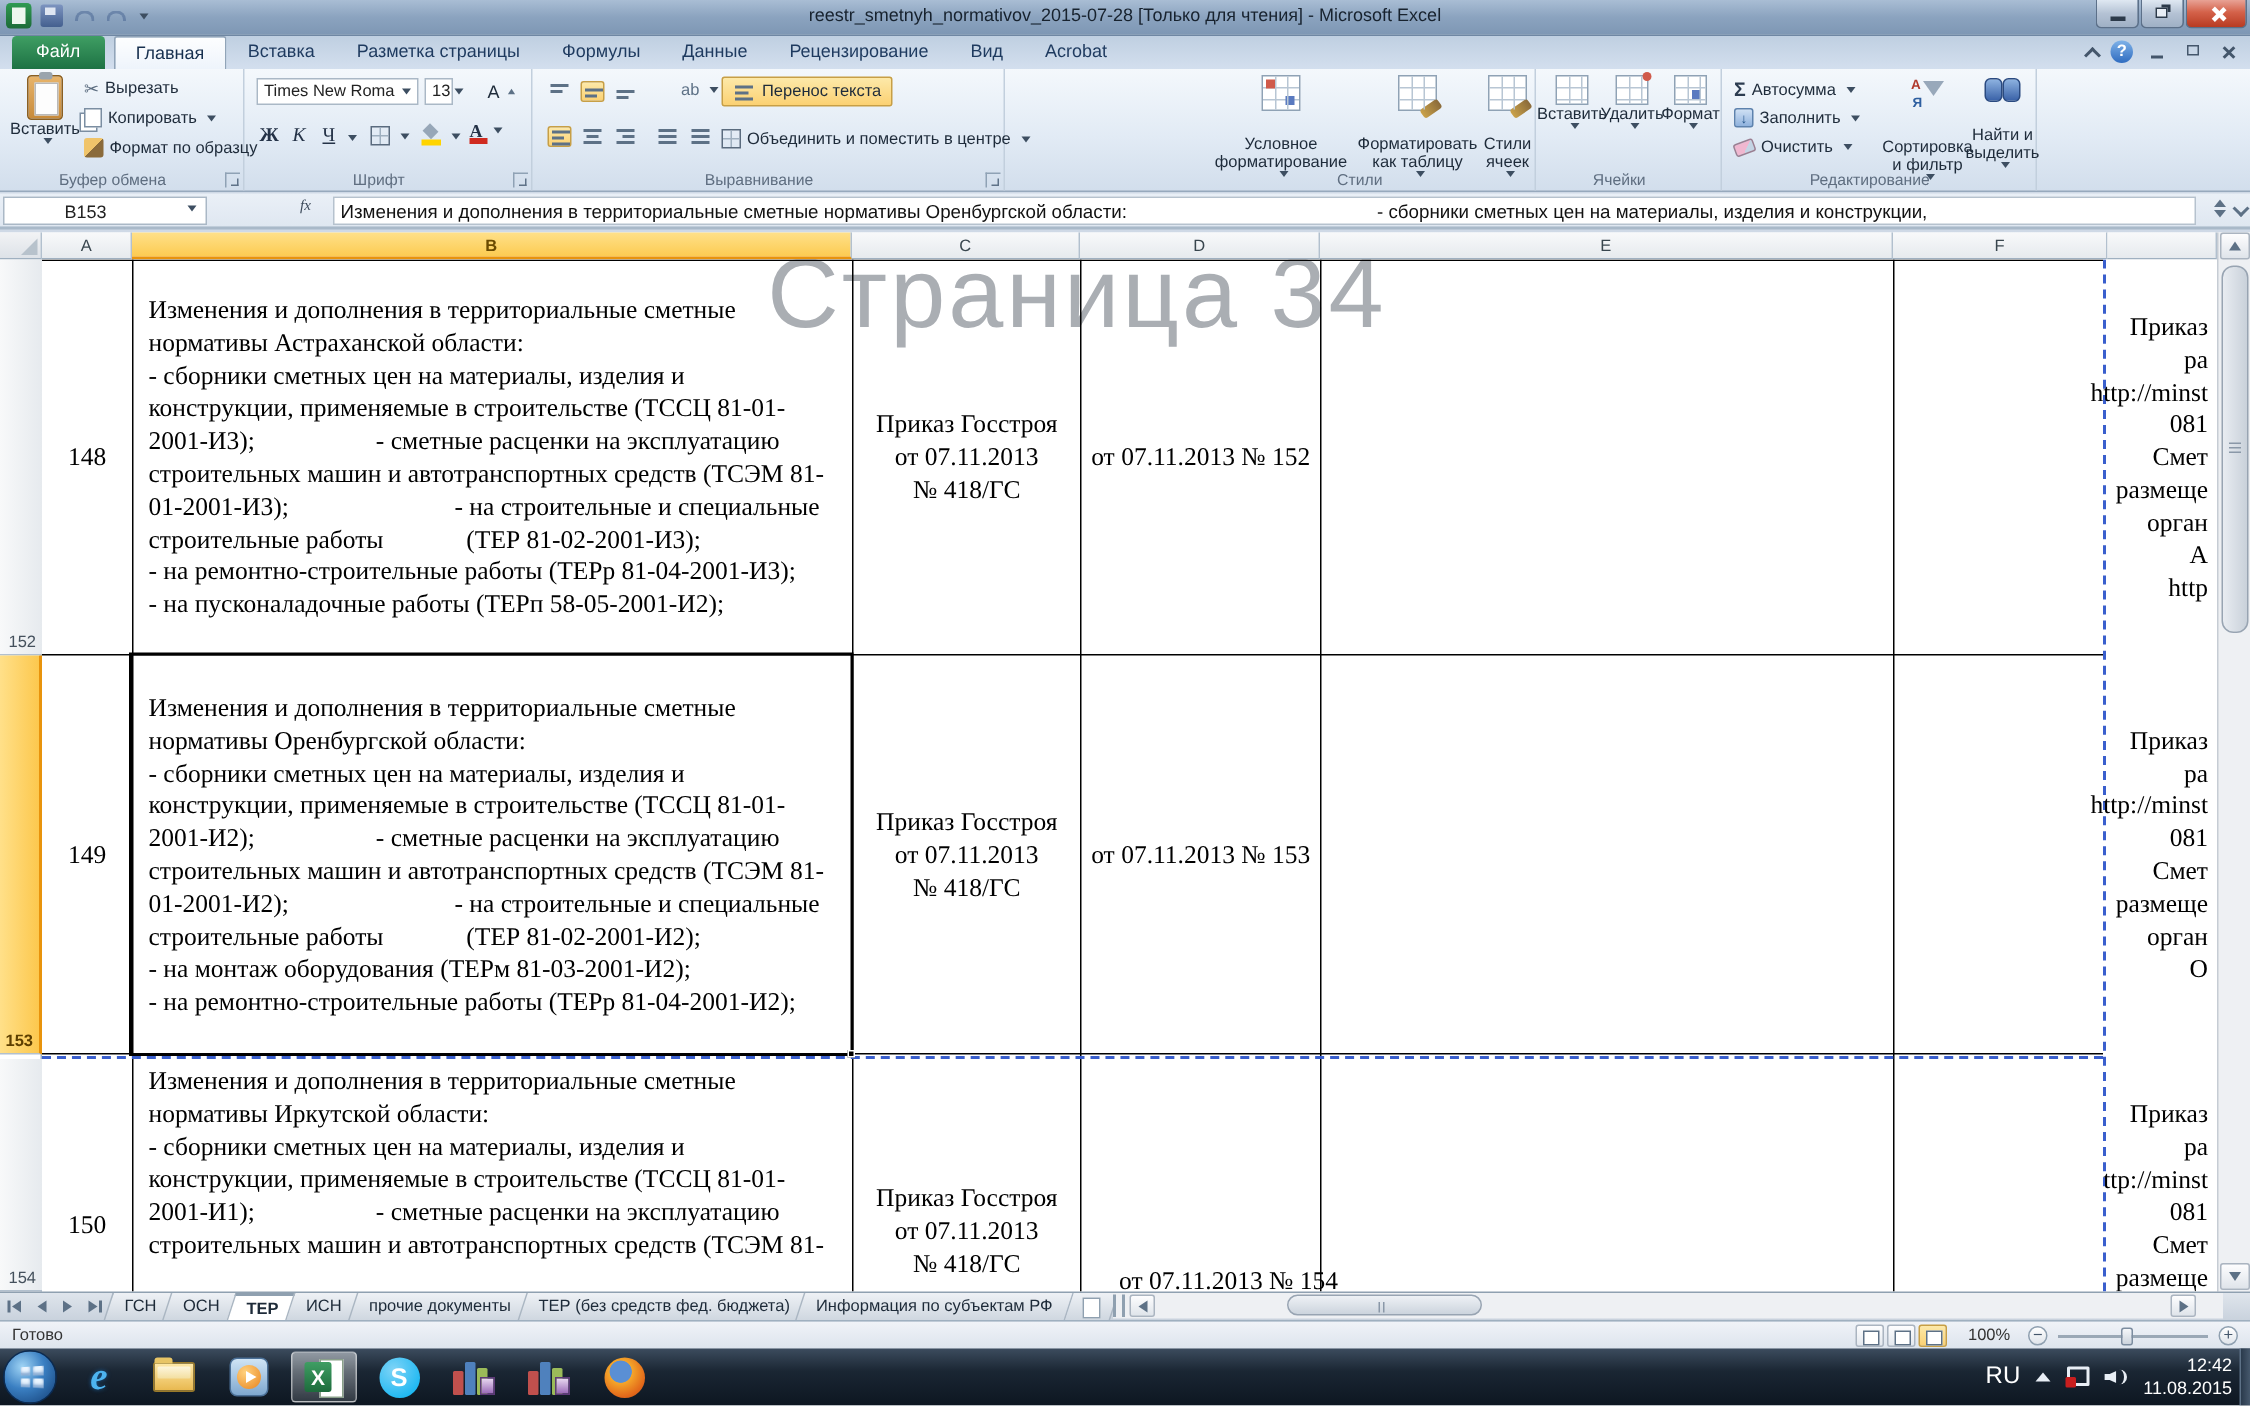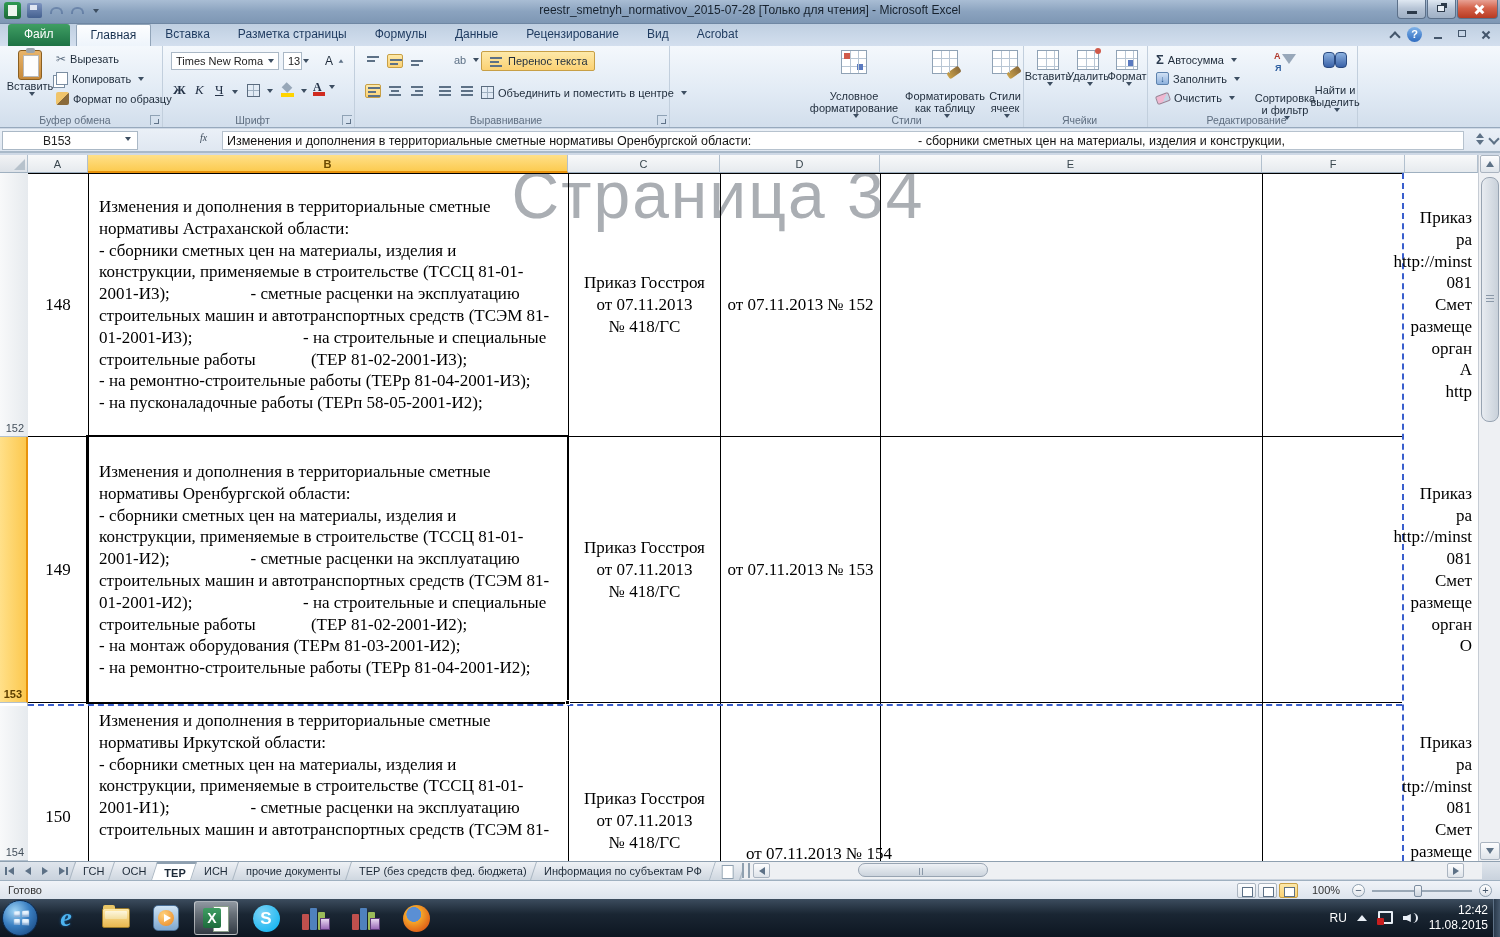--- a/index.html
+++ b/index.html
@@ -182,21 +182,21 @@
   .ic-excel::after { content:"X"; position:absolute; left:0; top:3px; width:18px; height:20px; background:linear-gradient(#3f9e63,#1d6b3c); color:#fff; font-weight:bold; font-size:14px; text-align:center; line-height:20px; border-radius:2px; }
   .ic-skype { width:27px; height:27px; border-radius:50%; background:radial-gradient(circle at 35% 30%,#7fd4f7,#00aff0); color:#fff; font-weight:bold; font-size:17px; text-align:center; line-height:27px; }
   .ic-rar { width:28px; height:24px; position:relative; }
   .ic-rar i { position:absolute; bottom:0; width:7px; border-radius:1px; }
   .ic-rar i:nth-child(1){ left:0; height:16px; background:#c0504d; }
   .ic-rar i:nth-child(2){ left:8px; height:22px; background:#4f81bd; }
   .ic-rar i:nth-child(3){ left:16px; height:18px; background:#9bbb59; }
   .ic-rar b { position:absolute; right:0; bottom:0; width:10px; height:12px; background:linear-gradient(#e8d8f0,#9a6ab8); border:1px solid #5d3a78; }
   .ic-ff { width:27px; height:27px; border-radius:50%; background:radial-gradient(circle at 40% 35%,#5a8fd4 0 30%,#f4a52a 32%,#e2681a 70%,#b84a10); }
   .tray { position:absolute; right:8px; top:0; height:38px; display:flex; align-items:center; gap:10px; color:#fff; }
-  .tray .lang { font-size:12px; }
+  .tray .lang { font-size:16px; }
   .tray-arrow { width:0; height:0; border-left:5px solid transparent; border-right:5px solid transparent; border-bottom:6px solid #e8eef5; }
   .ic-net { width:16px; height:14px; position:relative; }
   .ic-net::before { content:""; position:absolute; right:0; top:0; width:11px; height:9px; border:2px solid #e8eef5; border-radius:1px; }
   .ic-net i { position:absolute; left:0; bottom:0; width:7px; height:7px; background:#c81e1e; border-radius:1px; }
   .ic-vol { width:16px; height:14px; position:relative; }
   .ic-vol::before { content:""; position:absolute; left:0; top:3px; width:8px; height:8px; background:#e8eef5; clip-path:polygon(0 25%,45% 25%,100% 0,100% 100%,45% 75%,0 75%); }
   .ic-vol::after { content:""; position:absolute; right:1px; top:2px; width:8px; height:10px; border-right:2px solid #e8eef5; border-radius:50%; }
   .clock { text-align:right; font-size:12px; line-height:15px; padding-right:4px; }
   .showdesk { position:absolute; right:0; top:0; width:7px; height:38px; background:linear-gradient(90deg,#2a3a4c,#46586c); border-left:1px solid #5d7186; }
 </style>

